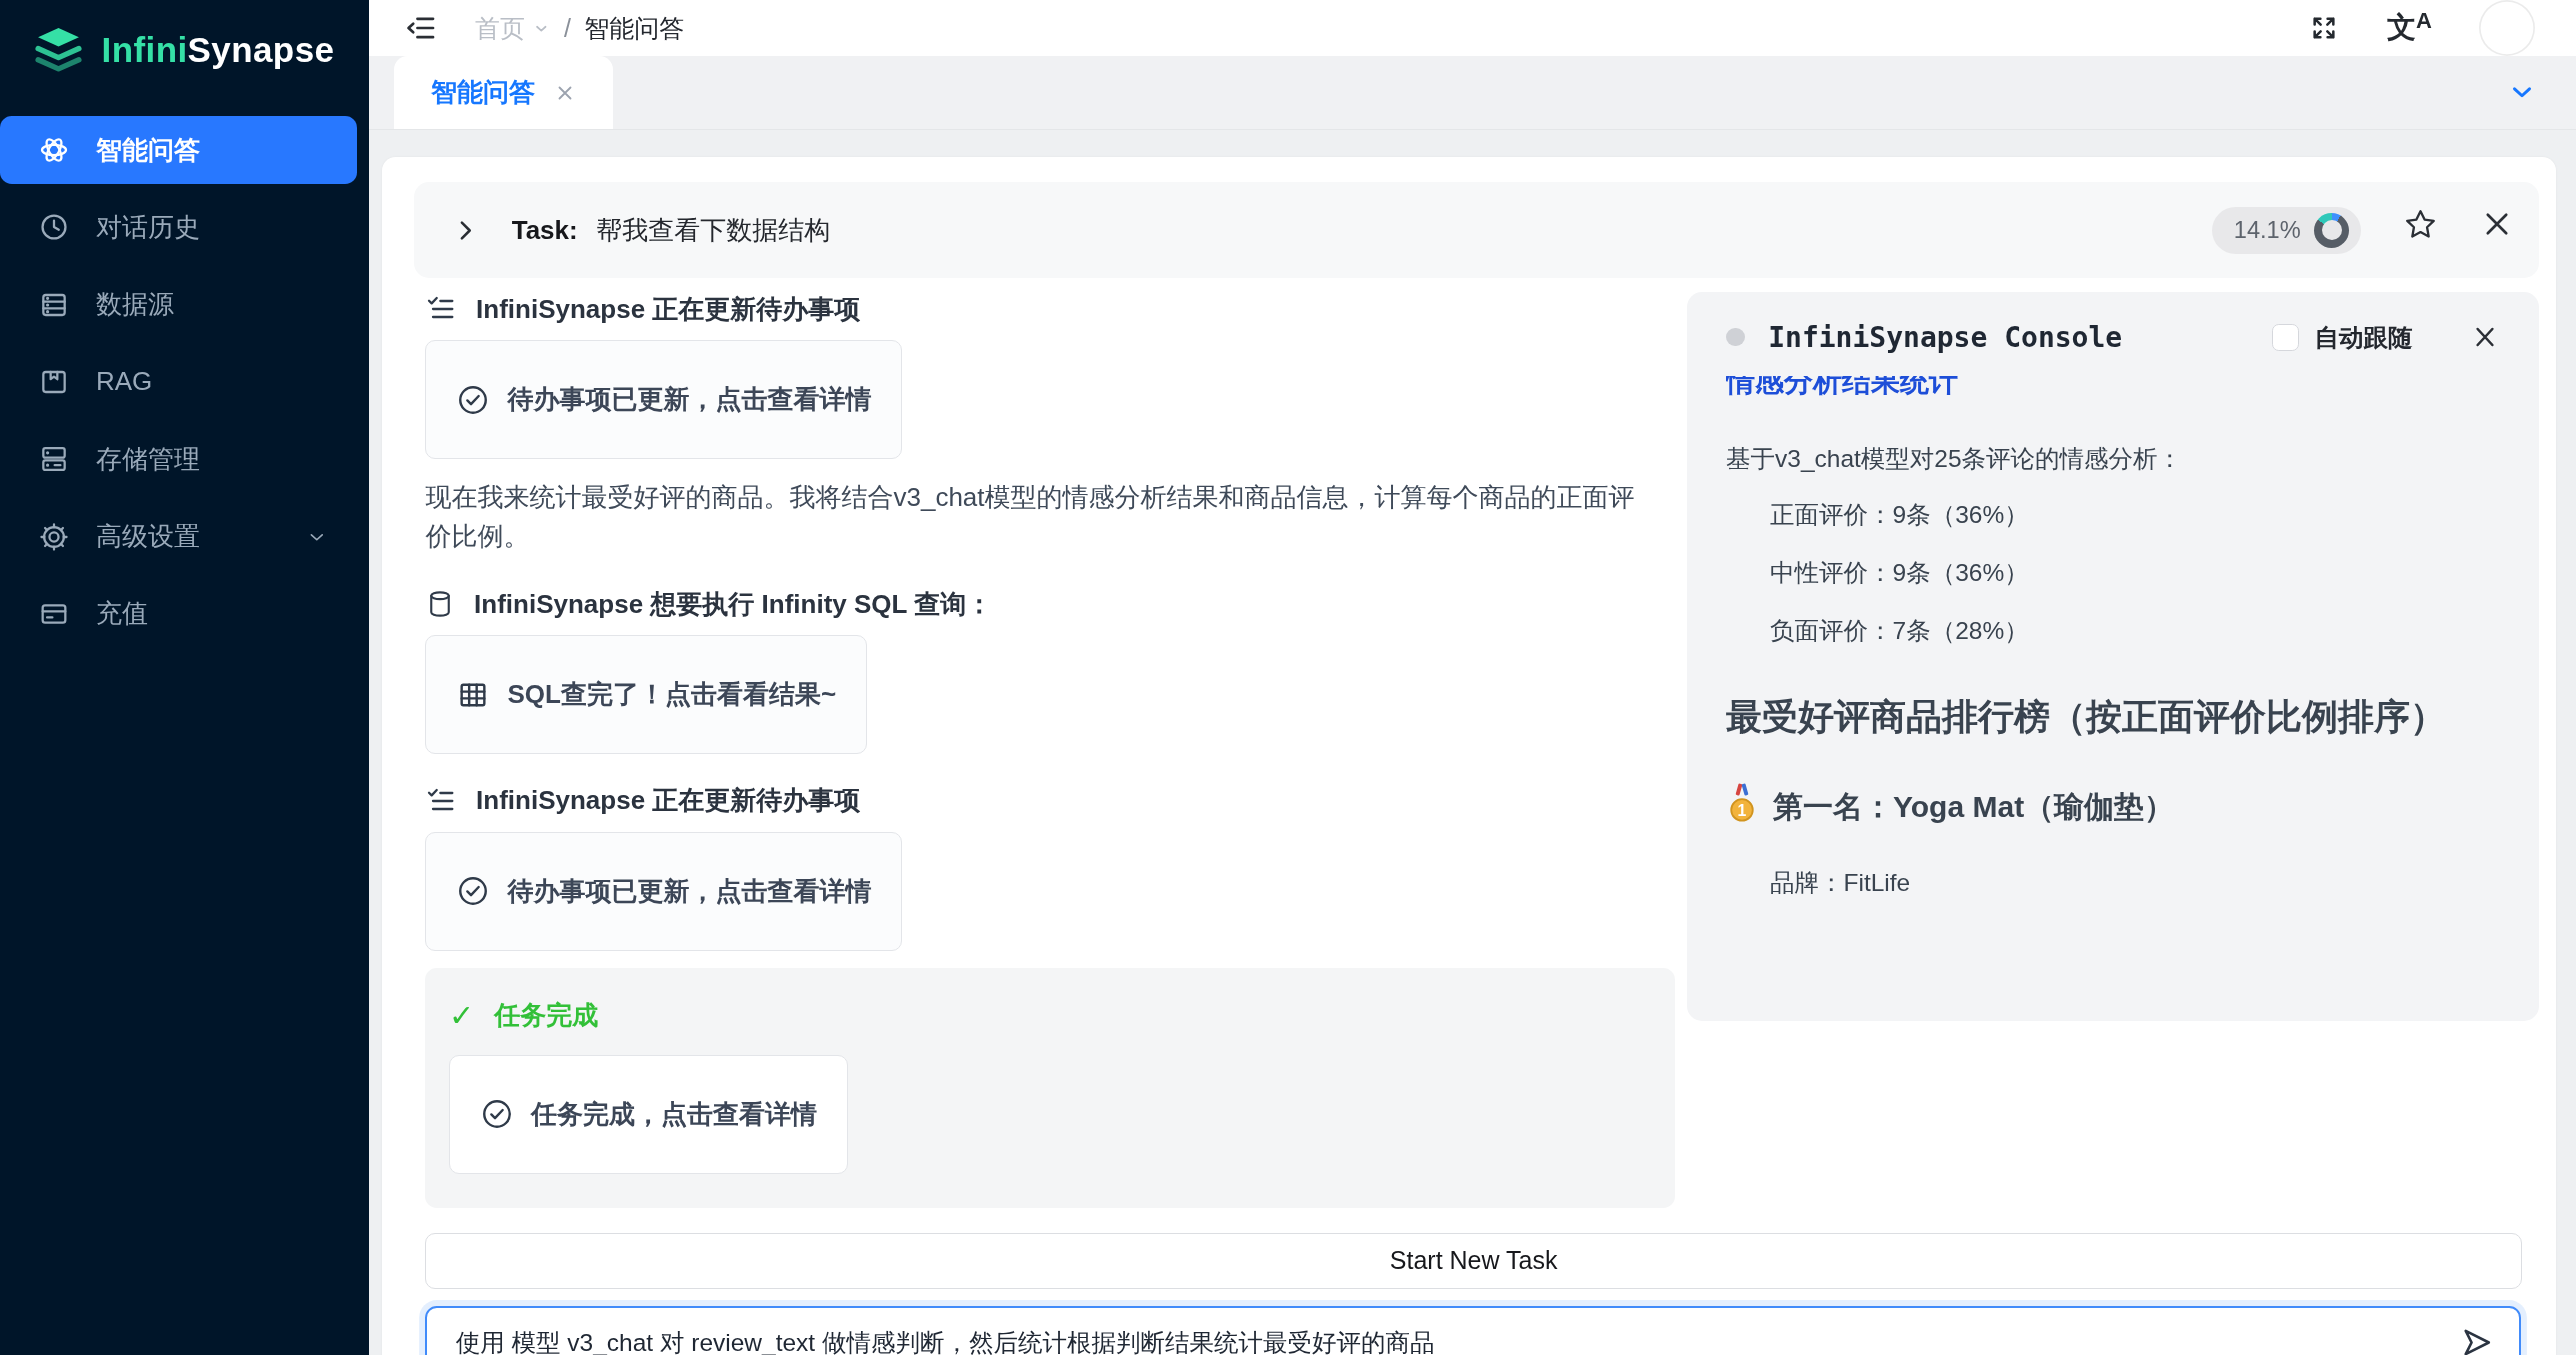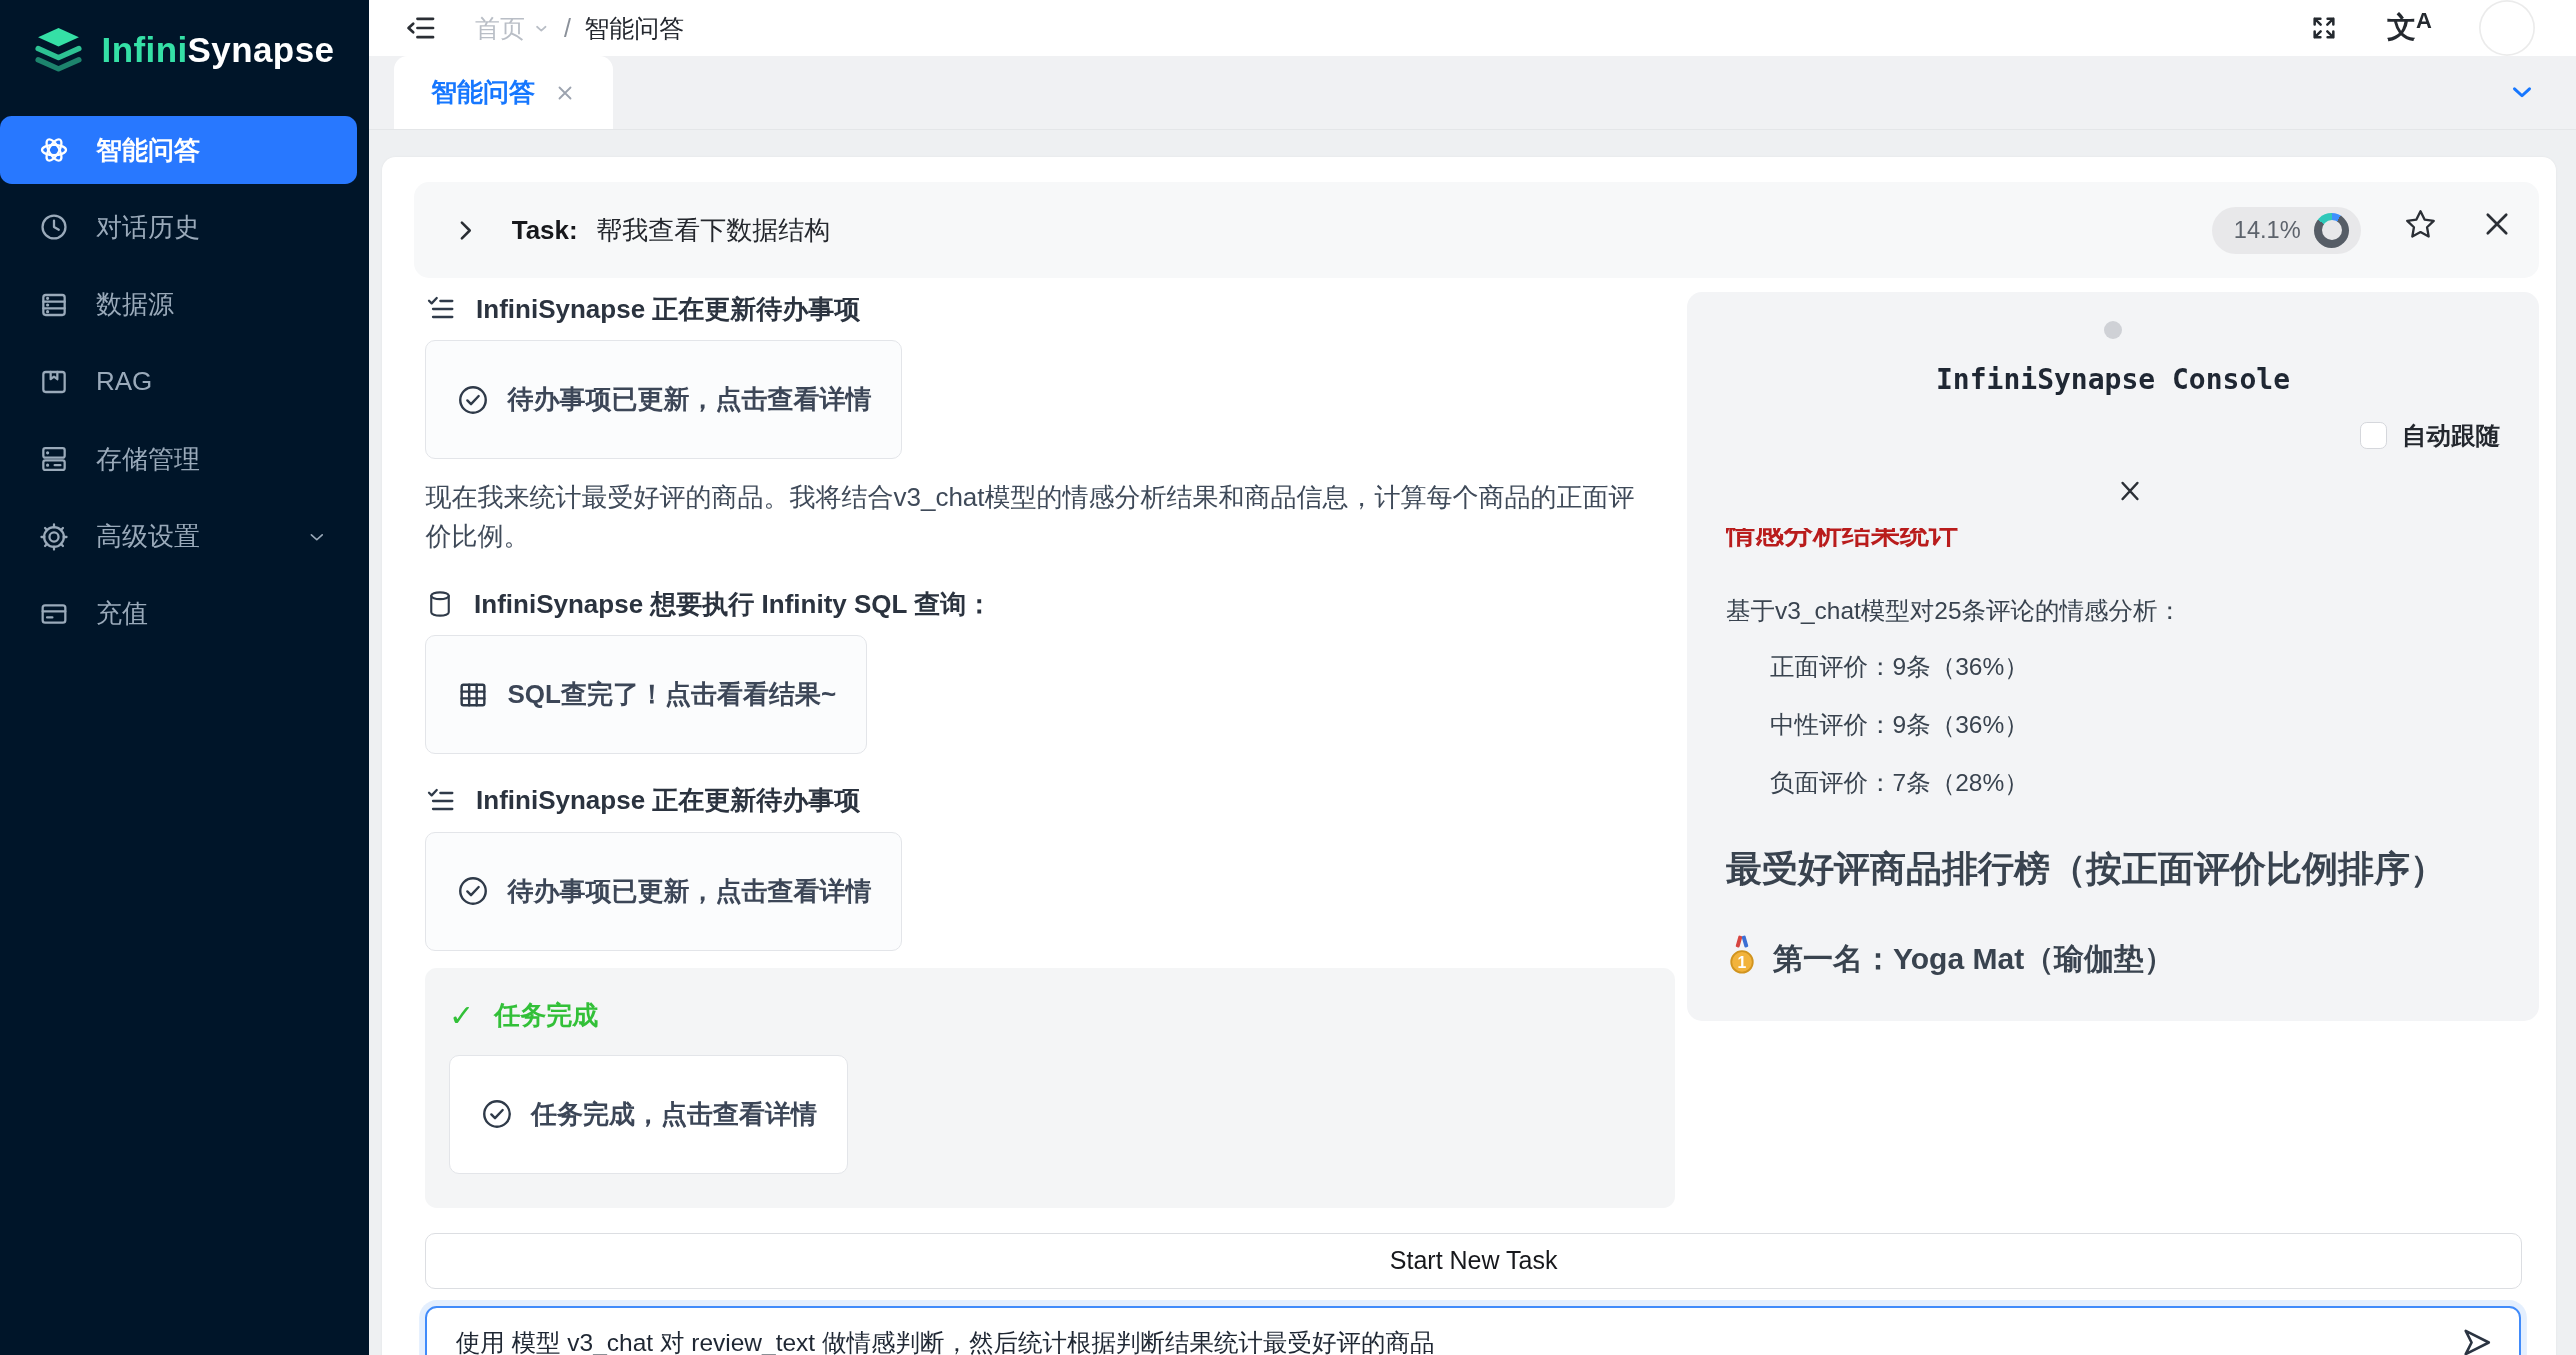--- a/index.html
+++ b/index.html
@@ -75,30 +75,30 @@
   .mt-lg { margin-top:30px; }
   .mt-md { margin-top:29px; }
 
   .complete-block { margin-top:17px; background:#f4f5f6; border-radius:11.8px; padding:30px 34px 34px 23.6px; width:100%; }
   .complete-row { display:flex; align-items:center; gap:20px; font-size:26px; font-weight:700; color:#32c038; }
   .complete-row .ck { font-size:30px; font-weight:400; }
   .chat-btn.on-gray { background:#fff; margin-top:22px; }
 
   
   .console { width:852px; flex:0 0 852px; background:#f3f4f6; border-radius:15px; height:729px; padding:29px 39px 0 39px; overflow:hidden; }
-  .console-head { display:flex; align-items:center; gap:23.6px;flex-direction:column; }
+  .console-head { display:flex; align-items:center; gap:23.6px; }
   .console-dot { width:18.6px; height:18.6px; border-radius:50%; background:#cfd1d6; }
   .console-title { font-family:"DejaVu Sans Mono","Liberation Mono",monospace; font-size:28px; font-weight:700; color:#1f2733; }
   .console-follow { margin-left:auto; display:flex; align-items:center; gap:15px; cursor:pointer; }
   .console-checkbox { width:27px; height:27px; background:#fff; border:1.7px solid #d5d7dc; border-radius:6.8px; }
   .console-follow-label { font-size:24.5px; font-weight:700; color:#23272e; }
   .console-close { margin-left:34px; display:flex; cursor:pointer; }
   .console-body { margin-top:22px; color:#39434f; }
   .clip-wrap { height:37px; overflow:hidden; }
-  .clip-heading { font-size:29px; font-weight:800; color:#b91c1c; margin-top:-13.5px; }
+  .clip-heading { font-size:29px; font-weight:800; color:#1d4ed8; margin-top:-13.5px; }
   .console-p { font-size:24.5px; margin-top:29px; }
   .console-list { margin-top:23.6px; padding-left:44px; display:flex; flex-direction:column; gap:25px; font-size:24.5px; }
   .console-h2 { margin-top:46px; font-size:36px; font-weight:800; line-height:1.35; color:#39434f; }
   .console-h3 { margin-top:41px; font-size:30px; font-weight:800; color:#39434f; display:flex; align-items:center; gap:15px; }
   .console-brand { margin-top:34px; padding-left:44px; font-size:24.5px; }
 
   
   .start-btn { margin-top:25px; margin-left:11.8px; width:calc(100% - 29px); height:56px; background:#fff; border:1.7px solid #dcdee2;
                border-radius:10px; display:flex; align-items:center; justify-content:center; font-size:25px; color:#17181c; cursor:pointer; }
   .input-wrap { margin-top:17px; margin-left:11px; width:calc(100% - 29px); height:73px; border:2.5px solid #418bfa; border-radius:11.8px;

